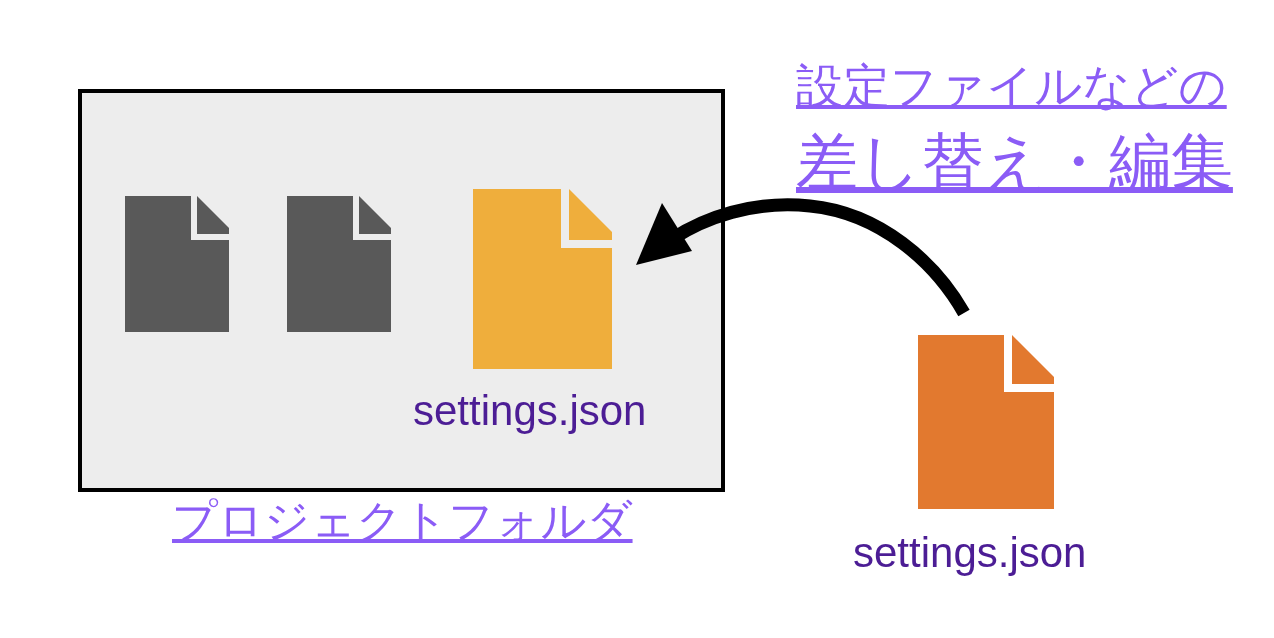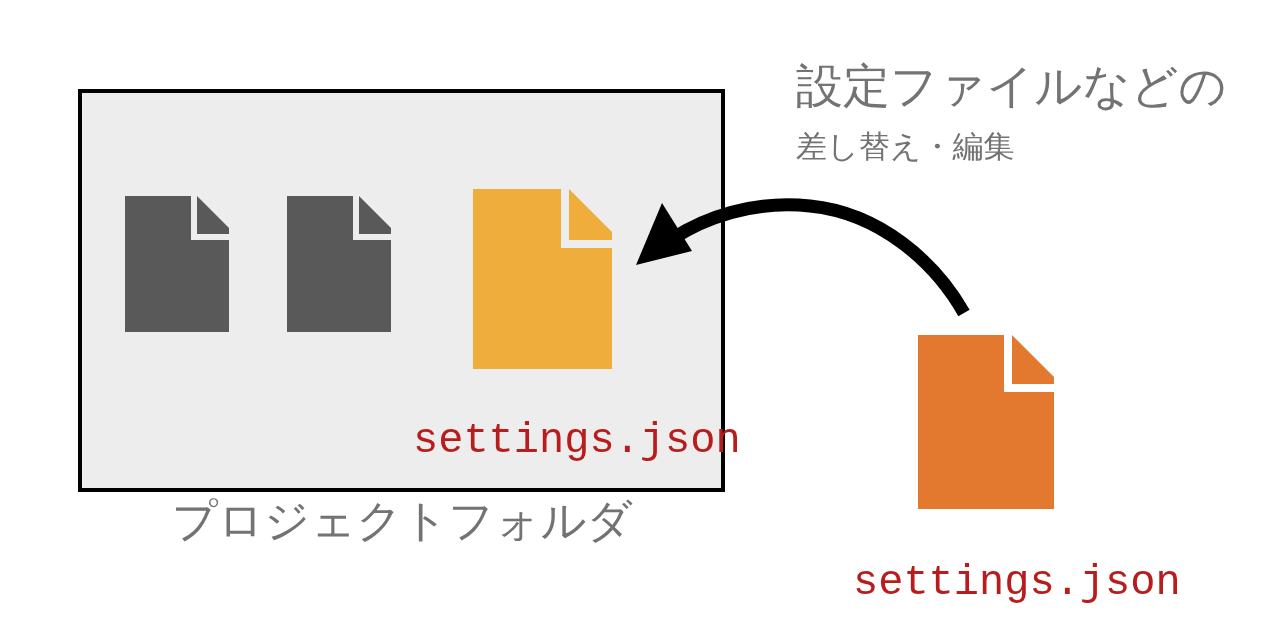--- a/index.html
+++ b/index.html
@@ -33,33 +33,33 @@
 
   
   .file-icon {
     position: absolute;
     display: block;
   }
 
   
   .label-latin {
     position: absolute;
-    color: #b91c1c;
-    font-family: Liberation Mono, monospace;
+    color: #4c1d95;
+    font-family: Liberation Sans, sans-serif;
     white-space: nowrap;
     line-height: 1;
-    margin-top: 30px;
   }
   .label-jp {
     position: absolute;
-    color: #737373;
+    color: #8b5cf6;
     font-family: "DejaVu Sans", "Liberation Sans", sans-serif;
     white-space: nowrap;
     line-height: 1;
     letter-spacing: 0px;
+    text-decoration: underline;
   }
 
   #inner-file-label {
     left: 413px;
     top: 390px;
     font-size: 42px;
   }
   #outer-file-label {
     left: 853px;
     top: 532px;
@@ -71,21 +71,21 @@
     font-size: 45px;
   }
   #annotation-line-1 {
     left: 796px;
     top: 62px;
     font-size: 47px;
   }
   #annotation-line-2 {
     left: 796px;
     top: 131px;
-    font-size: 31px;
+    font-size: 62px;
   }
 
   
   #arrow-layer {
     position: absolute;
     left: 0;
     top: 0;
     width: 1274px;
     height: 638px;
     pointer-events: none;

